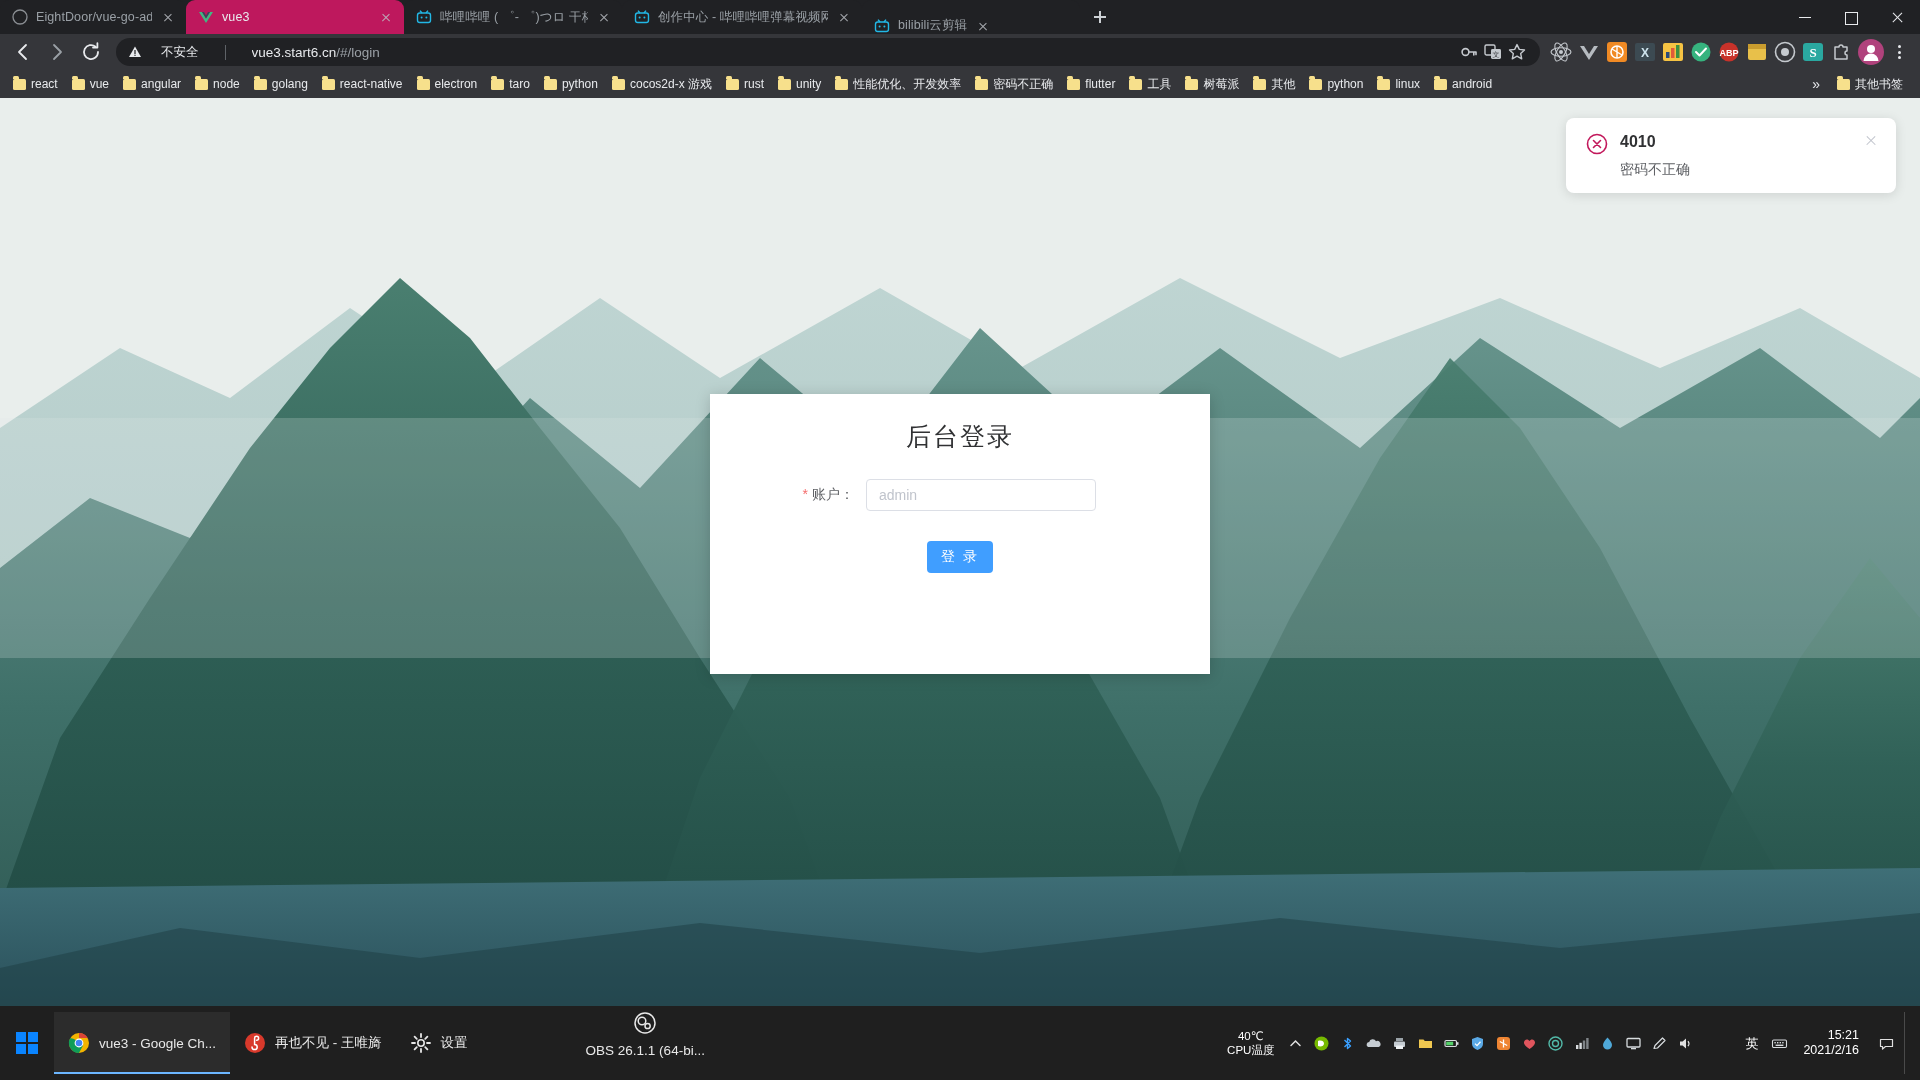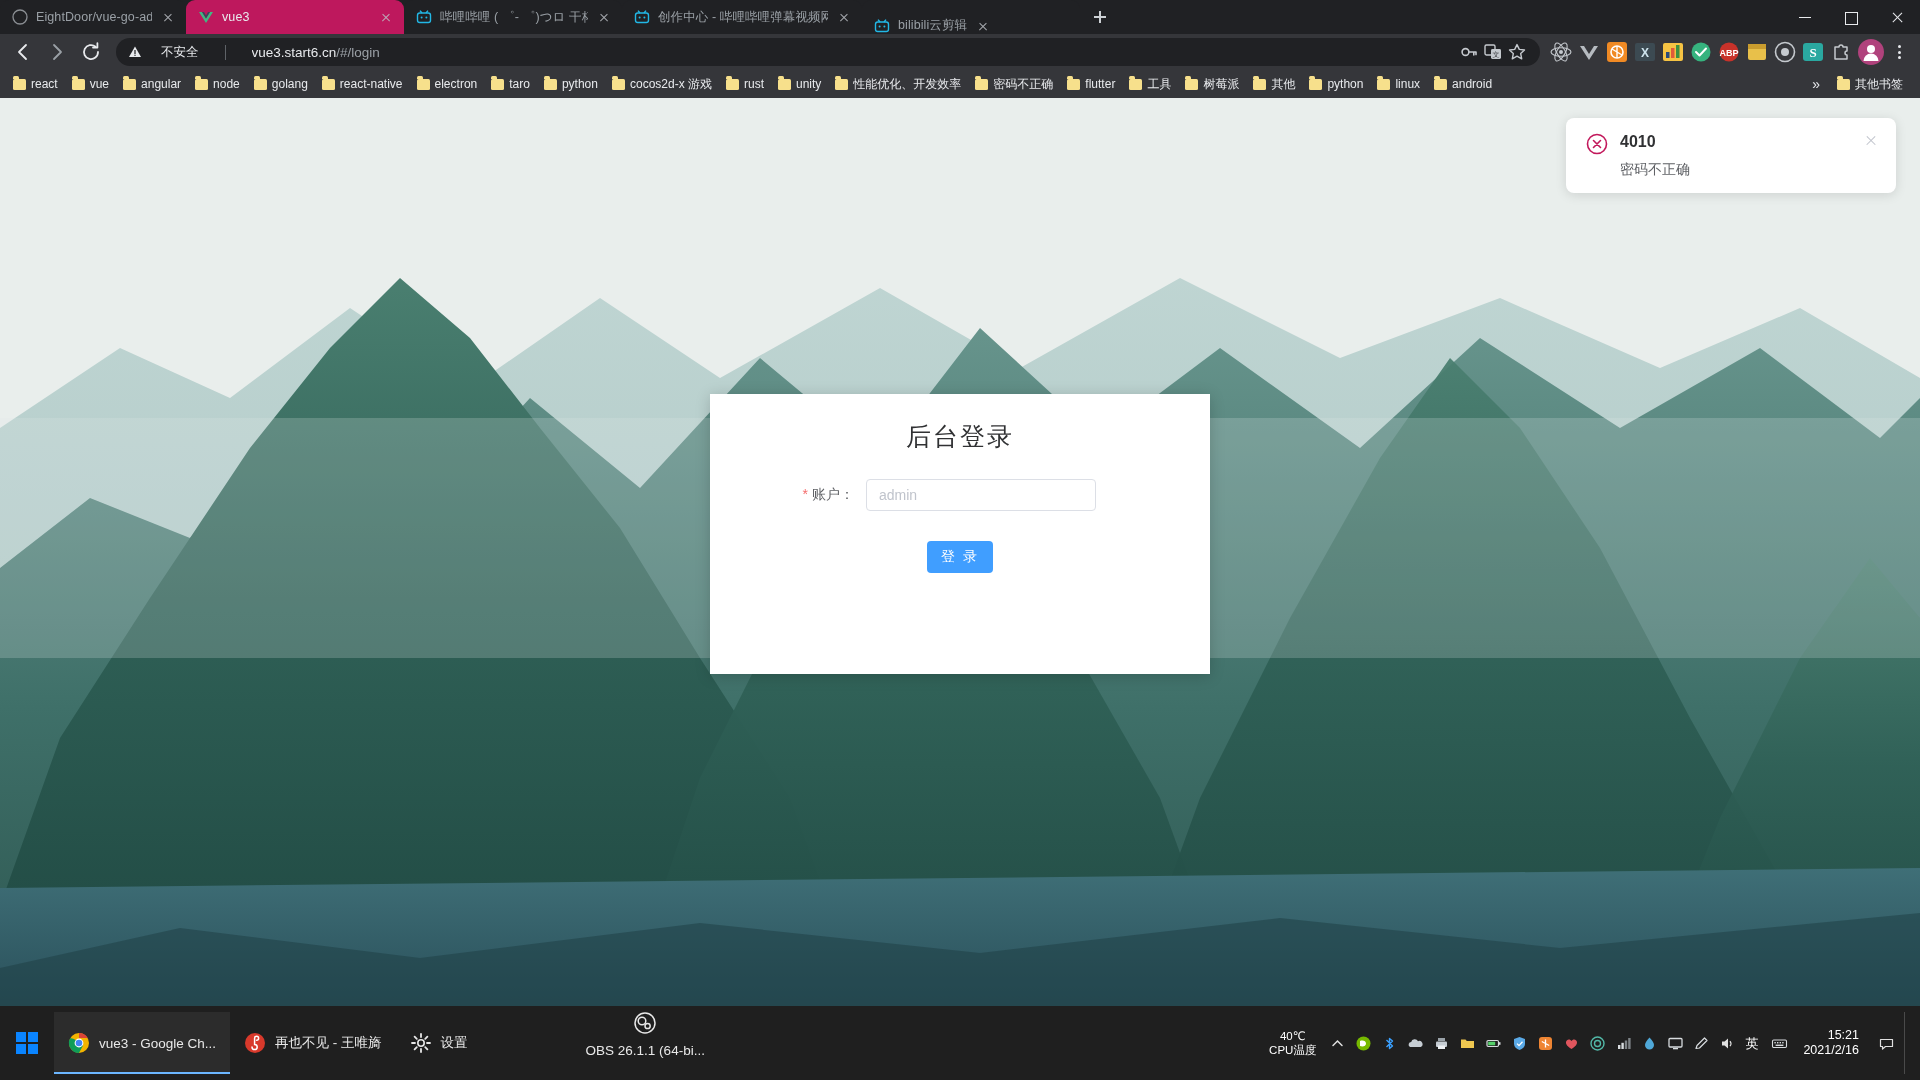--- a/index.html
+++ b/index.html
@@ -180,21 +180,21 @@
   .tb-item {
     display:flex; align-items:center; gap:9px; height:62px; padding:0 14px;
     font-size:13.5px; color:#e8e8e8; white-space:nowrap; position:relative;
   }
   .tb-item.active { background:#2c2c2c; }
   .tb-item.active::after{
     content:""; position:absolute; left:0; bottom:0; width:100%; height:2.5px; background:#6cb6ff;
   }
   .tb-ico { width:22px; height:22px; flex:0 0 22px; }
   .tray { margin-left:auto; display:flex; align-items:center; gap:9px; padding-right:10px; }
-  .cpu-temp { font-size:11.5px; line-height:14px; text-align:center; color:#fff; margin-right:4px; }
+  .cpu-temp { font-size:11.5px; line-height:14px; text-align:center; color:#fff; margin-right:4px;margin-left:42px; }
   .tray-ico { width:17px; height:17px; flex:0 0 17px; }
   .clock { font-size:12.5px; line-height:15px; text-align:right; padding:0 10px 0 6px; }
   .showdesk { width:6px; height:62px; border-left:1px solid #4a4a4a; }
 </style>
 </head>
 <body>
 
 <div class="screen">
 
   <div class="tabstrip">

